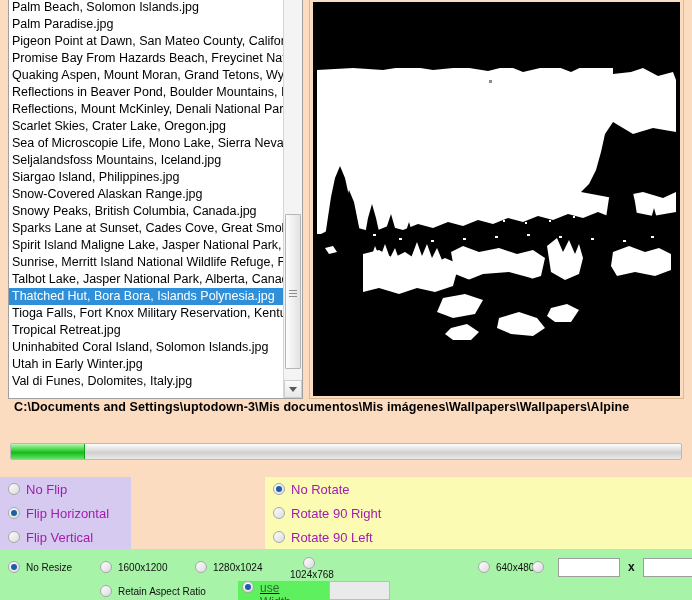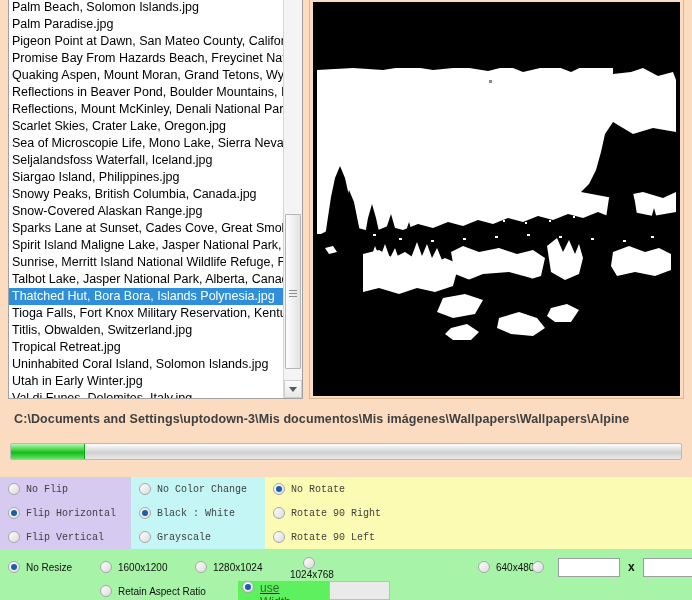--- a/index.html
+++ b/index.html
@@ -61,22 +61,22 @@
   .imgframe{
     position:absolute;left:309px;top:-1px;width:375px;height:400px;
     border:1px solid #d9b894;box-sizing:border-box;background:#fbdcc0;
     padding:2px;
   }
   .bwimg{position:absolute;left:3px;top:2px;width:367px;height:394px;background:#000;overflow:hidden;}
   .bwimg svg{display:block;}
 
   
   .pathline{
-    position:absolute;left:14px;top:412px;width:664px;height:22px;
-    color:#404040;font-size:12.5px;font-weight:bold;
+    position:absolute;left:14px;top:400px;width:664px;height:22px;
+    color:#000000;font-size:12.5px;font-weight:bold;
     font-family:"Liberation Sans", sans-serif;
     letter-spacing:0.1px;white-space:nowrap;overflow:hidden;
   }
 
   
   .progress{
     position:absolute;left:10px;top:443px;width:672px;height:17px;
     background:linear-gradient(#fdfdfd,#dcdcdc 45%,#cfcfcf 55%,#e9e9e9);
     border:1px solid #b9b9b9;box-sizing:border-box;border-radius:2px;
     overflow:hidden;
@@ -87,21 +87,21 @@
   }
 
   
   .optrow{position:absolute;left:0;top:477px;width:692px;height:72px;}
   .pane{position:absolute;top:0;height:72px;box-sizing:border-box;}
   .pane.flip{left:0;width:131px;background:#d6caf0;}
   .pane.color{left:131px;width:134px;background:#c5f6f6;}
   .pane.rotate{left:265px;width:427px;background:#fbfbb4;}
 
   .opt{display:flex;align-items:center;height:24px;padding-left:8px;}
-  .opt .lbl{font-size:10px;color:#404040;white-space:nowrap;font-family:Liberation Mono, monospace;}
+  .opt .lbl{font-size:13px;color:#a21caf;white-space:nowrap;}
 
   .radio{
     width:12px;height:12px;border-radius:50%;
     background:linear-gradient(135deg,#fdfdfd,#dcdcdc);
     border:1px solid #a8a8a8;box-sizing:border-box;
     margin-right:6px;flex:0 0 auto;position:relative;
   }
   .radio.on::after{
     content:"";position:absolute;left:2px;top:2px;width:6px;height:6px;border-radius:50%;
     background:#1a5fa8;
@@ -138,31 +138,30 @@
       <div class="list" id="filelist">
           <div class="row">Palm Beach, Solomon Islands.jpg</div>
           <div class="row">Palm Paradise.jpg</div>
           <div class="row">Pigeon Point at Dawn, San Mateo County, California</div>
           <div class="row">Promise Bay From Hazards Beach, Freycinet Nationa</div>
           <div class="row">Quaking Aspen, Mount Moran, Grand Tetons, Wyom</div>
           <div class="row">Reflections in Beaver Pond, Boulder Mountains, Idah</div>
           <div class="row">Reflections, Mount McKinley, Denali National Park, A</div>
           <div class="row">Scarlet Skies, Crater Lake, Oregon.jpg</div>
           <div class="row">Sea of Microscopie Life, Mono Lake, Sierra Nevada</div>
-          <div class="row">Seljalandsfoss Waterfall, Iceland.jpg</div>
+          <div class="row">Seljalandsfoss Mountains, Iceland.jpg</div>
           <div class="row">Siargao Island, Philippines.jpg</div>
+          <div class="row">Snow-Covered Alaskan Range.jpg</div>
           <div class="row">Snowy Peaks, British Columbia, Canada.jpg</div>
-          <div class="row">Snow-Covered Alaskan Range.jpg</div>
           <div class="row">Sparks Lane at Sunset, Cades Cove, Great Smoky M</div>
           <div class="row">Spirit Island Maligne Lake, Jasper National Park, Alb</div>
           <div class="row">Sunrise, Merritt Island National Wildlife Refuge, Florid</div>
           <div class="row">Talbot Lake, Jasper National Park, Alberta, Canada,</div>
           <div class="row sel">Thatched Hut, Bora Bora, Islands Polynesia.jpg</div>
           <div class="row">Tioga Falls, Fort Knox Military Reservation, Kentucky</div>
-          <div class="row">Titlis, Obwalden, Switzerland.jpg</div>
           <div class="row">Tropical Retreat.jpg</div>
           <div class="row">Uninhabited Coral Island, Solomon Islands.jpg</div>
           <div class="row">Utah in Early Winter.jpg</div>
           <div class="row">Val di Funes, Dolomites, Italy.jpg</div>
         </div>
 
       <div class="vsb">
         <div class="track"></div>
         <div class="thumb">
           <span class="grip">
@@ -277,34 +276,20 @@
         </div>
         <div class="opt">
           <span class="radio on"></span>
           <span class="lbl">Flip Horizontal</span>
         </div>
         <div class="opt">
           <span class="radio"></span>
           <span class="lbl">Flip Vertical</span>
         </div>
       </div>
-    <div class="pane color" id="colorPane">
-        <div class="opt">
-          <span class="radio"></span>
-          <span class="lbl">No Color Change</span>
-        </div>
-        <div class="opt">
-          <span class="radio on"></span>
-          <span class="lbl">Black : White</span>
-        </div>
-        <div class="opt">
-          <span class="radio"></span>
-          <span class="lbl">Grayscale</span>
-        </div>
-      </div>
     <div class="pane rotate" id="rotatePane">
         <div class="opt">
           <span class="radio on"></span>
           <span class="lbl">No Rotate</span>
         </div>
         <div class="opt">
           <span class="radio"></span>
           <span class="lbl">Rotate 90 Right</span>
         </div>
         <div class="opt">

